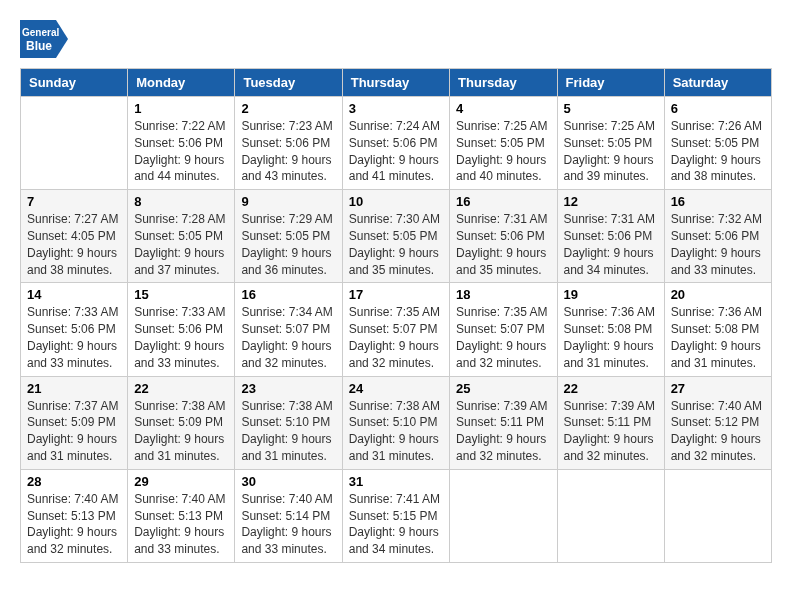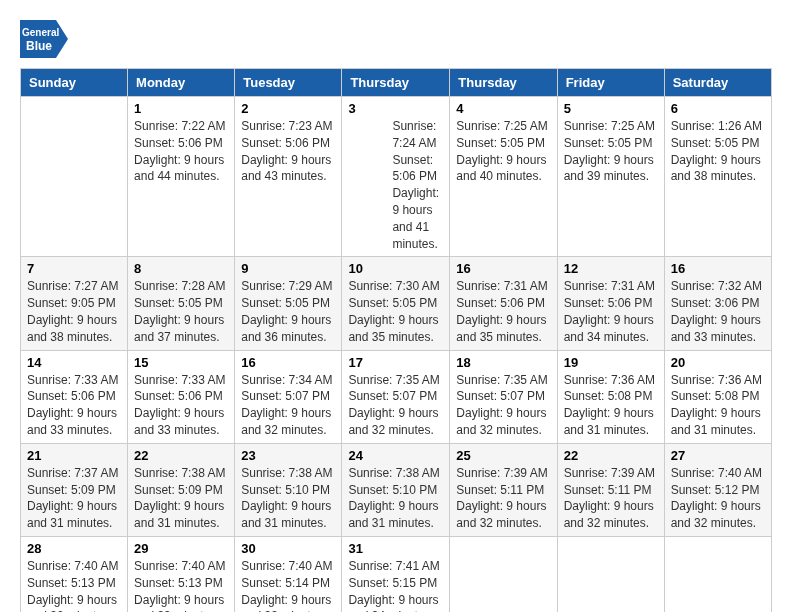--- a/index.html
+++ b/index.html
@@ -119,52 +119,52 @@
         </td>
         <td>
           <span class="day-number">2</span>
           <div class="day-info" style="white-space: pre-line;">Sunrise: 7:23 AM
 Sunset: 5:06 PM
 Daylight: 9 hours
 and 43 minutes.</div>
         </td>
         <td>
           <span class="day-number">3</span>
-          <div class="day-info" style="white-space: pre-line; margin-left: 44px;">Sunrise: 7:24 AM
+          <div class="day-info" style="white-space: pre-line;">Sunrise: 7:24 AM
 Sunset: 5:06 PM
 Daylight: 9 hours
 and 41 minutes.</div>
         </td>
         <td>
           <span class="day-number">4</span>
           <div class="day-info" style="white-space: pre-line;">Sunrise: 7:25 AM
 Sunset: 5:05 PM
 Daylight: 9 hours
 and 40 minutes.</div>
         </td>
         <td>
           <span class="day-number">5</span>
           <div class="day-info" style="white-space: pre-line;">Sunrise: 7:25 AM
 Sunset: 5:05 PM
 Daylight: 9 hours
 and 39 minutes.</div>
         </td>
         <td>
           <span class="day-number">6</span>
-          <div class="day-info" style="white-space: pre-line;">Sunrise: 1:26 AM
+          <div class="day-info" style="white-space: pre-line;">Sunrise: 7:26 AM
 Sunset: 5:05 PM
 Daylight: 9 hours
 and 38 minutes.</div>
         </td>
       </tr>
       <tr>
         <td>
           <span class="day-number">7</span>
           <div class="day-info" style="white-space: pre-line;">Sunrise: 7:27 AM
-Sunset: 9:05 PM
+Sunset: 4:05 PM
 Daylight: 9 hours
 and 38 minutes.</div>
         </td>
         <td>
           <span class="day-number">8</span>
           <div class="day-info" style="white-space: pre-line;">Sunrise: 7:28 AM
 Sunset: 5:05 PM
 Daylight: 9 hours
 and 37 minutes.</div>
         </td>
@@ -192,21 +192,21 @@
         <td>
           <span class="day-number">12</span>
           <div class="day-info" style="white-space: pre-line;">Sunrise: 7:31 AM
 Sunset: 5:06 PM
 Daylight: 9 hours
 and 34 minutes.</div>
         </td>
         <td>
           <span class="day-number">16</span>
           <div class="day-info" style="white-space: pre-line;">Sunrise: 7:32 AM
-Sunset: 3:06 PM
+Sunset: 5:06 PM
 Daylight: 9 hours
 and 33 minutes.</div>
         </td>
       </tr>
       <tr>
         <td>
           <span class="day-number">14</span>
           <div class="day-info" style="white-space: pre-line;">Sunrise: 7:33 AM
 Sunset: 5:06 PM
 Daylight: 9 hours

